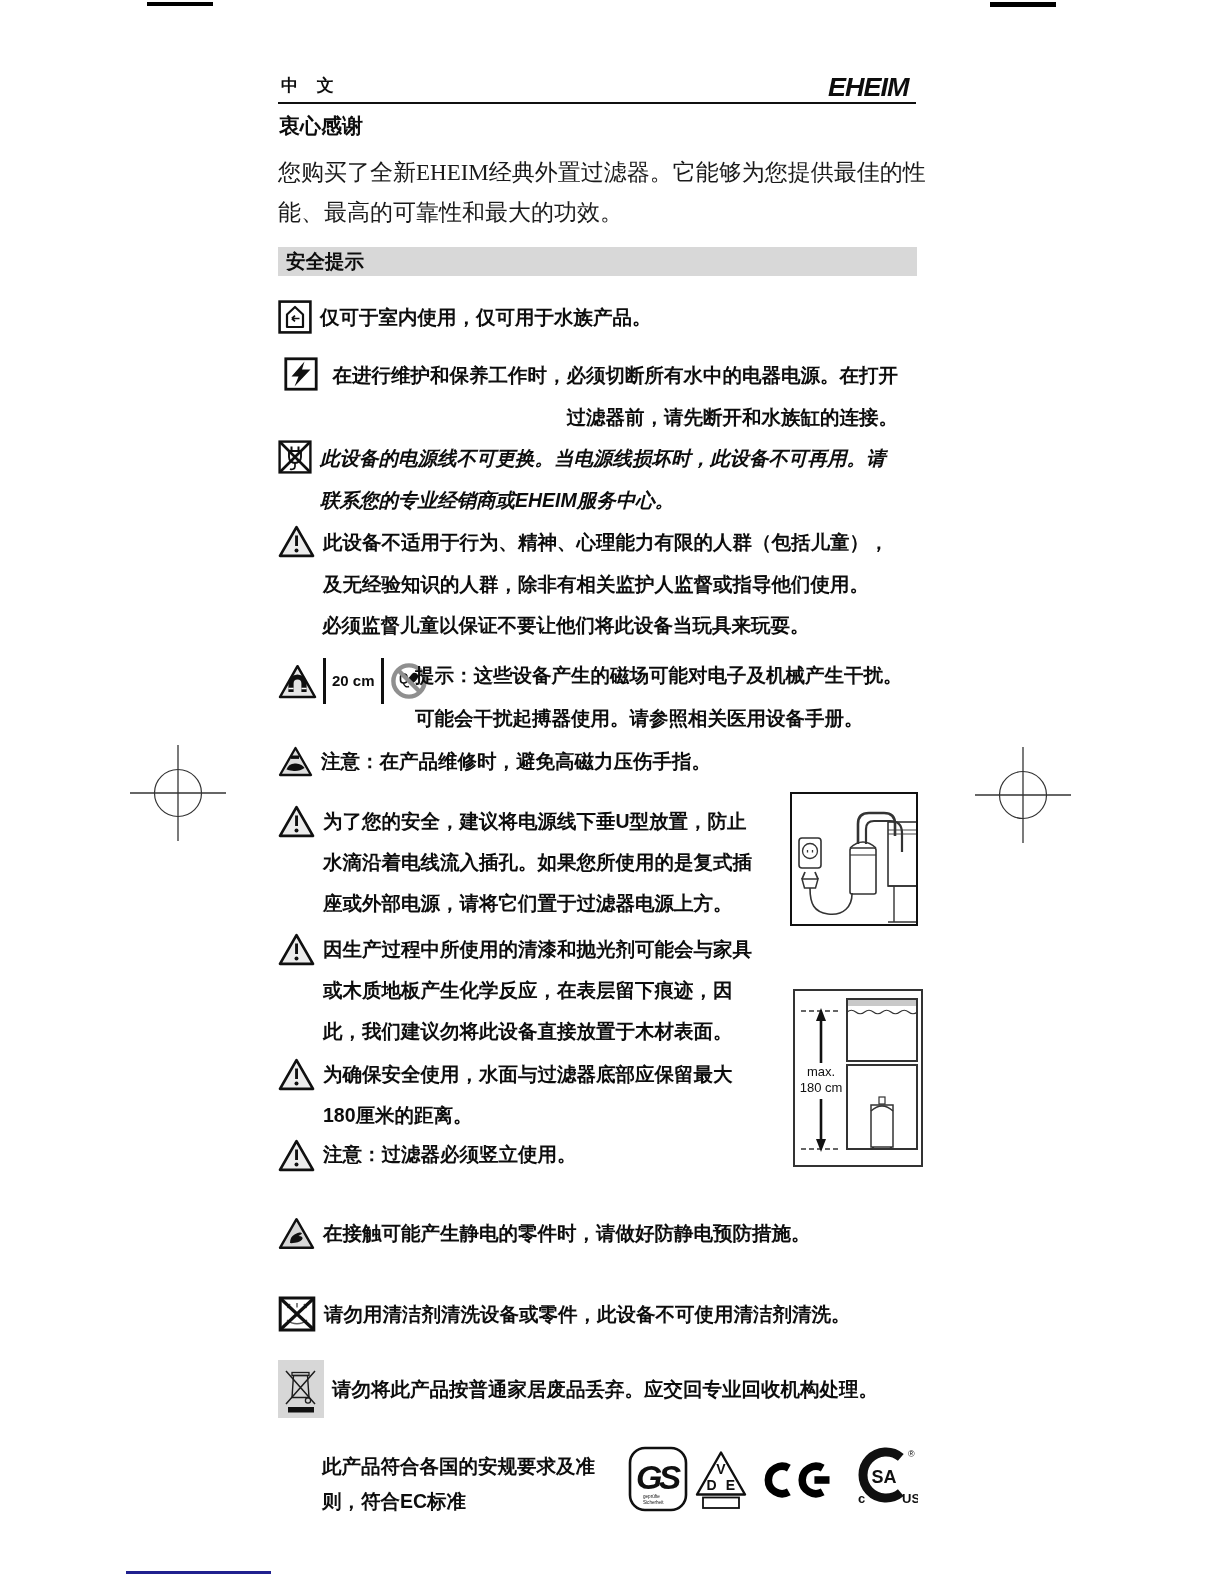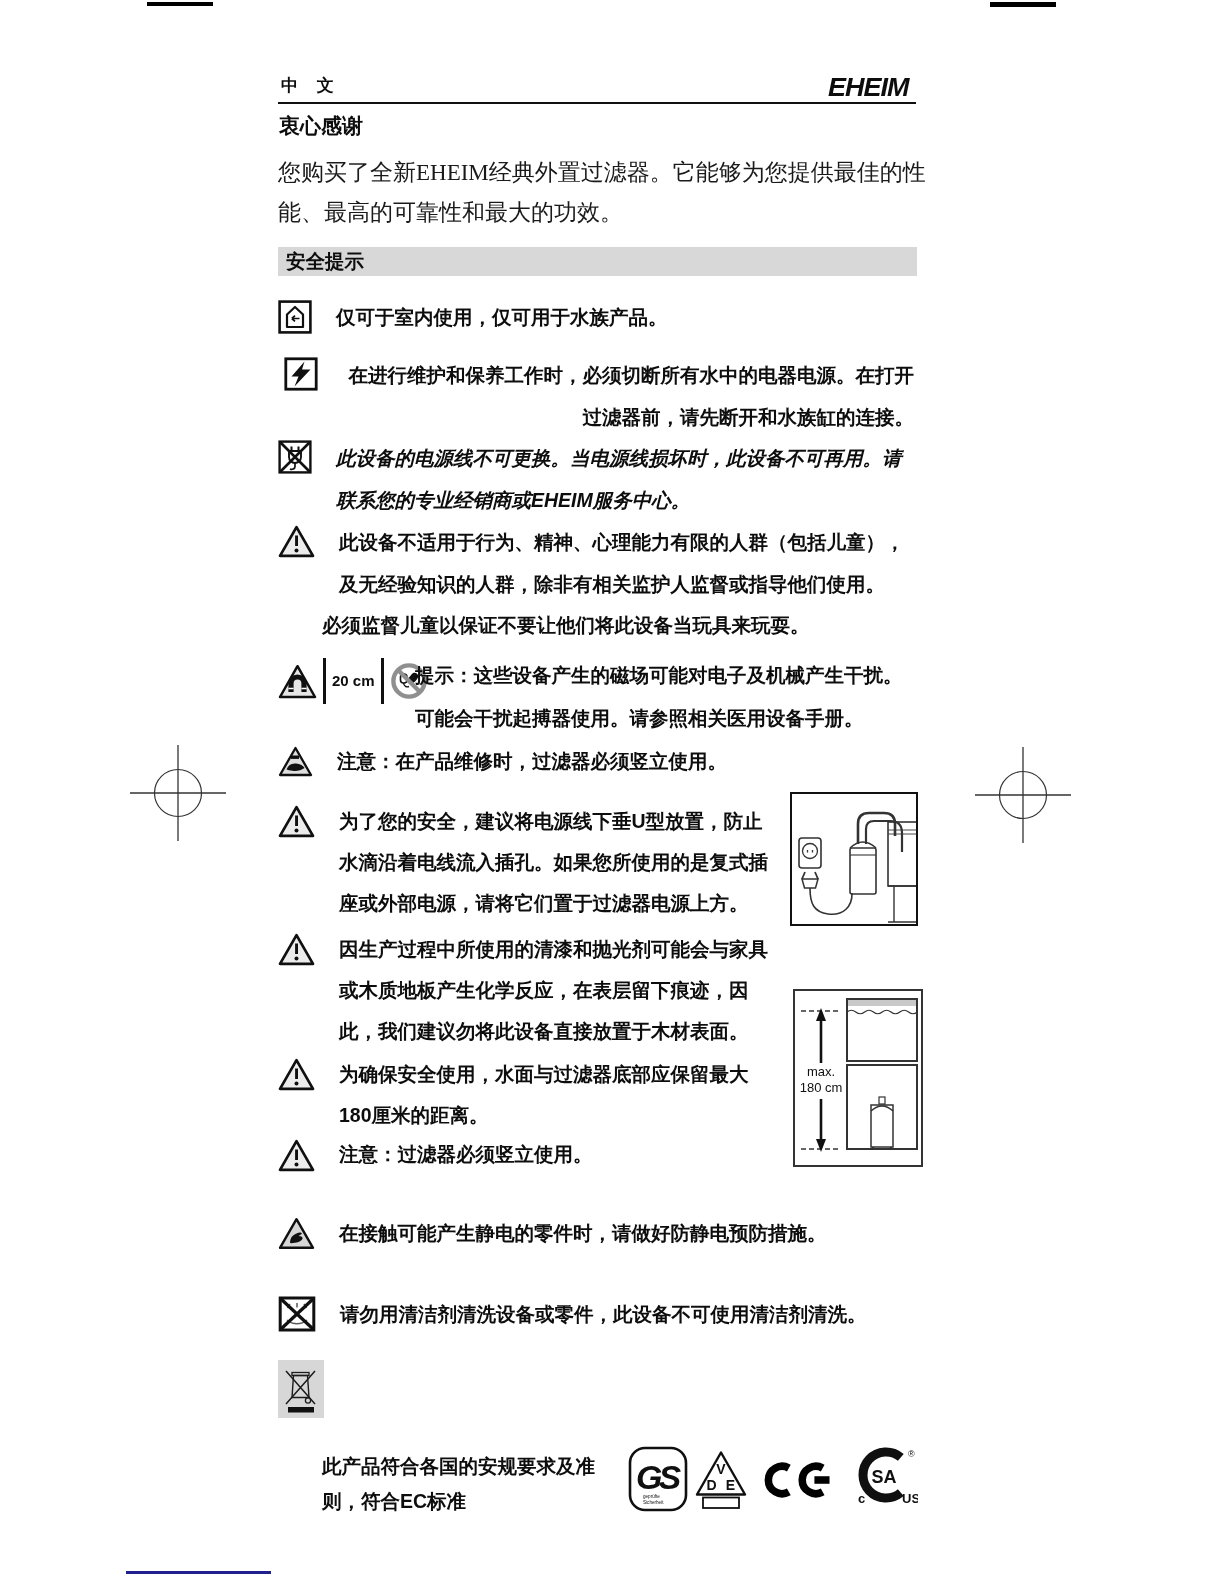--- a/index.html
+++ b/index.html
@@ -7,21 +7,21 @@
         font-family:"Liberation Sans",sans-serif;color:#0d0d0d;}
   .abs{position:absolute;}
   .cropbar{position:absolute;background:#000;}
   .lang{font-size:17px;font-weight:bold;letter-spacing:7px;}
   .brand{font-size:27px;font-weight:900;font-style:italic;letter-spacing:-1px;transform:scaleY(.95);}
   .rule{position:absolute;height:2.4px;background:#101010;}
   .title{font-size:21px;font-weight:bold;}
   .intro{font-family:"Liberation Serif",serif;font-size:23px;line-height:40px;color:#1a1a1a;}
   .secbar{position:absolute;background:#d8d8d8;height:29px;display:flex;align-items:center;padding-left:8px;box-sizing:border-box;}
   .secbar span{font-size:19.5px;font-weight:bold;}
-  .item{position:absolute;display:flex;column-gap:24px;align-items:flex-start;}
+  .item{position:absolute;display:flex;column-gap:8px;align-items:flex-start;}
   .item.center{align-items:center;}
   .icn{flex:0 0 auto;line-height:0;}
   .txt{font-weight:bold;font-size:19.5px;color:#0d0d0d;}
   .lh42{line-height:42px;}
   .lh41{line-height:41px;}
   .lh43{line-height:43px;}
   .lh34{line-height:34px;}
   .vbar{width:3px;height:46px;background:#101010;}
   .dist{font-size:15px;font-weight:bold;line-height:46px;}
   .fig{position:absolute;background:#fff;box-sizing:border-box;}
@@ -123,21 +123,21 @@
   <div class="abs txt lh43" style="left:415px;top:654px;width:495px;">提示：这些设备产生的磁场可能对电子及机械产生干扰。可能会干扰起搏器使用。请参照相关医用设备手册。</div>
 
   <div class="item center" style="left:278px;top:744px;">
     <span class="icn">
       <svg width="35" height="31" viewBox="0 0 35 31">
         <path d="M17.5 2 L33 29 H2 Z" fill="#dedede" stroke="#101010" stroke-width="2.3" stroke-linejoin="round"></path>
         <rect x="13" y="9.5" width="8" height="3.4" fill="#101010"></rect>
         <path d="M8.5 23.5 c1.5 -4.5 5 -6.5 9.5 -6 c4 0.5 7.5 2.2 8.5 4.5 c-3.5 2.6 -8 3.4 -12 2.8 c-2.6 -0.4 -4.8 -0.9 -6 -1.3 Z" fill="#101010"></path>
       </svg>
     </span>
-    <span class="txt lh34" style="width:560px;">注意：在产品维修时，过滤器必须竖立使用。</span>
+    <span class="txt lh34" style="width:560px;">注意：在产品维修时，避免高磁力压伤手指。</span>
   </div>
 
   <div class="item" style="left:278px;top:801px;">
     <span class="icn" style="margin-top:4px;">
       <svg width="37" height="33" viewBox="0 0 37 33">
         <path d="M18.5 2.2 L35 30.8 H2 Z" fill="#ececec" stroke="#101010" stroke-width="2.7" stroke-linejoin="round"></path>
         <rect x="17.1" y="10.5" width="2.9" height="10.5" fill="#101010"></rect>
         <circle cx="18.5" cy="25.6" r="2" fill="#101010"></circle>
       </svg>
     </span>
@@ -243,20 +243,21 @@
     <span class="icn">
       <svg width="46" height="58" viewBox="0 0 46 58">
         <rect width="46" height="58" fill="#d7d7d7"></rect>
         <rect x="14" y="12.5" width="17" height="3" fill="none" stroke="#1c1c1c" stroke-width="1.3"></rect>
         <path d="M15.5 15.5 h14 l1.5 22 h-17 Z" fill="none" stroke="#1c1c1c" stroke-width="1.4"></path>
         <circle cx="30" cy="40.5" r="2.6" fill="none" stroke="#1c1c1c" stroke-width="1.3"></circle>
         <path d="M8 11 L37 44 M37 11 L8 44" stroke="#1c1c1c" stroke-width="1.5"></path>
         <rect x="10" y="47" width="26" height="5.5" fill="#101010"></rect>
       </svg>
     </span>
+    <span class="txt lh34" style="width:620px;">请勿将此产品按普通家居废品丢弃。应交回专业回收机构处理。</span>
   </div>
 
   <div class="abs comp-txt" style="left:322px;top:1449px;width:280px;">此产品符合各国的安规要求及准则，符合EC标准</div>
 
   <div class="abs" style="left:628px;top:1446px;">
     <svg width="60" height="66" viewBox="0 0 60 66">
       <rect x="2" y="2" width="56" height="62" rx="15" fill="#fff" stroke="#101010" stroke-width="2.6"></rect>
       <text x="8" y="43" font-size="34" font-weight="bold" font-style="italic" fill="#101010" letter-spacing="-4">GS</text>
       <text x="15" y="52" font-size="4.6" fill="#101010">geprüfte</text>
       <text x="15" y="57.5" font-size="4.6" fill="#101010">Sicherheit</text>

